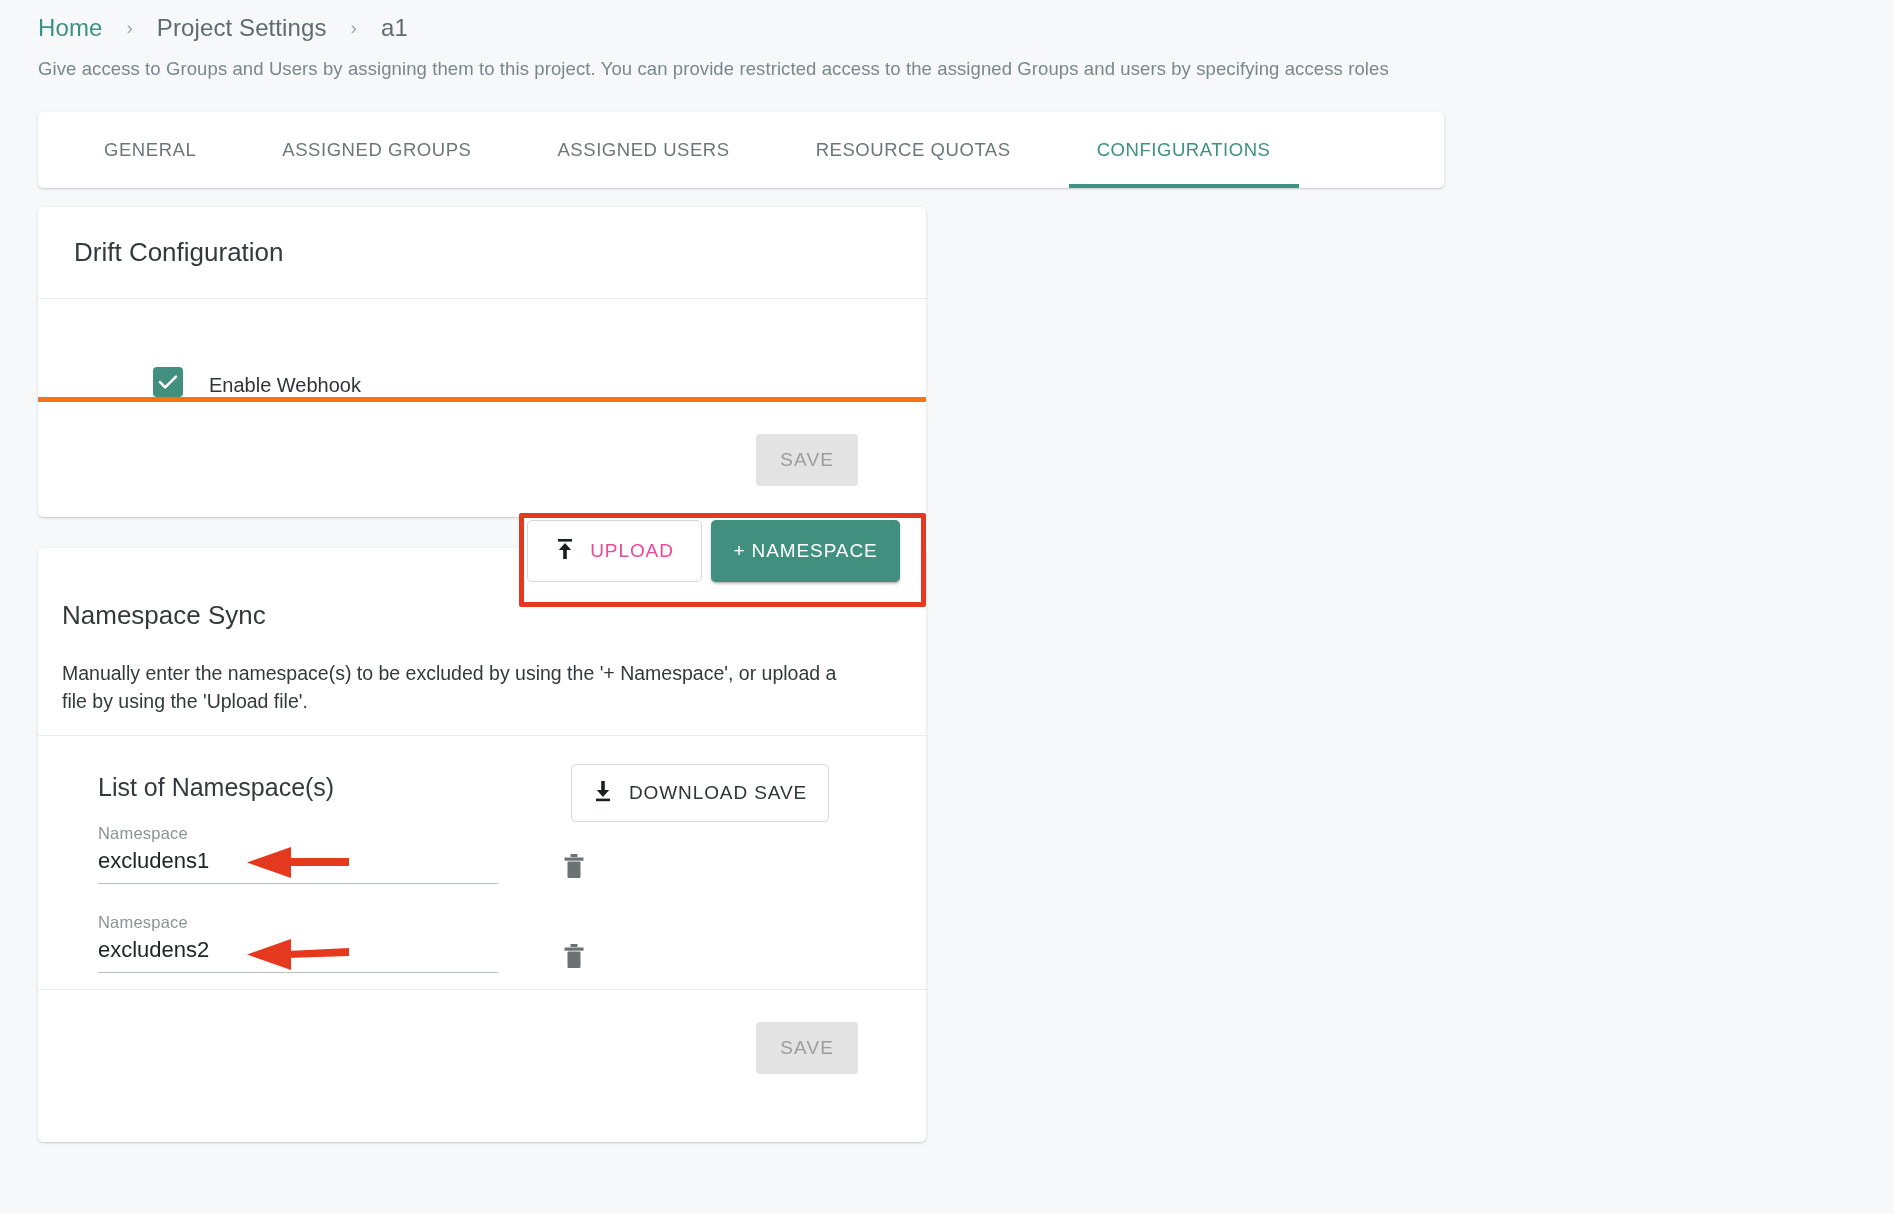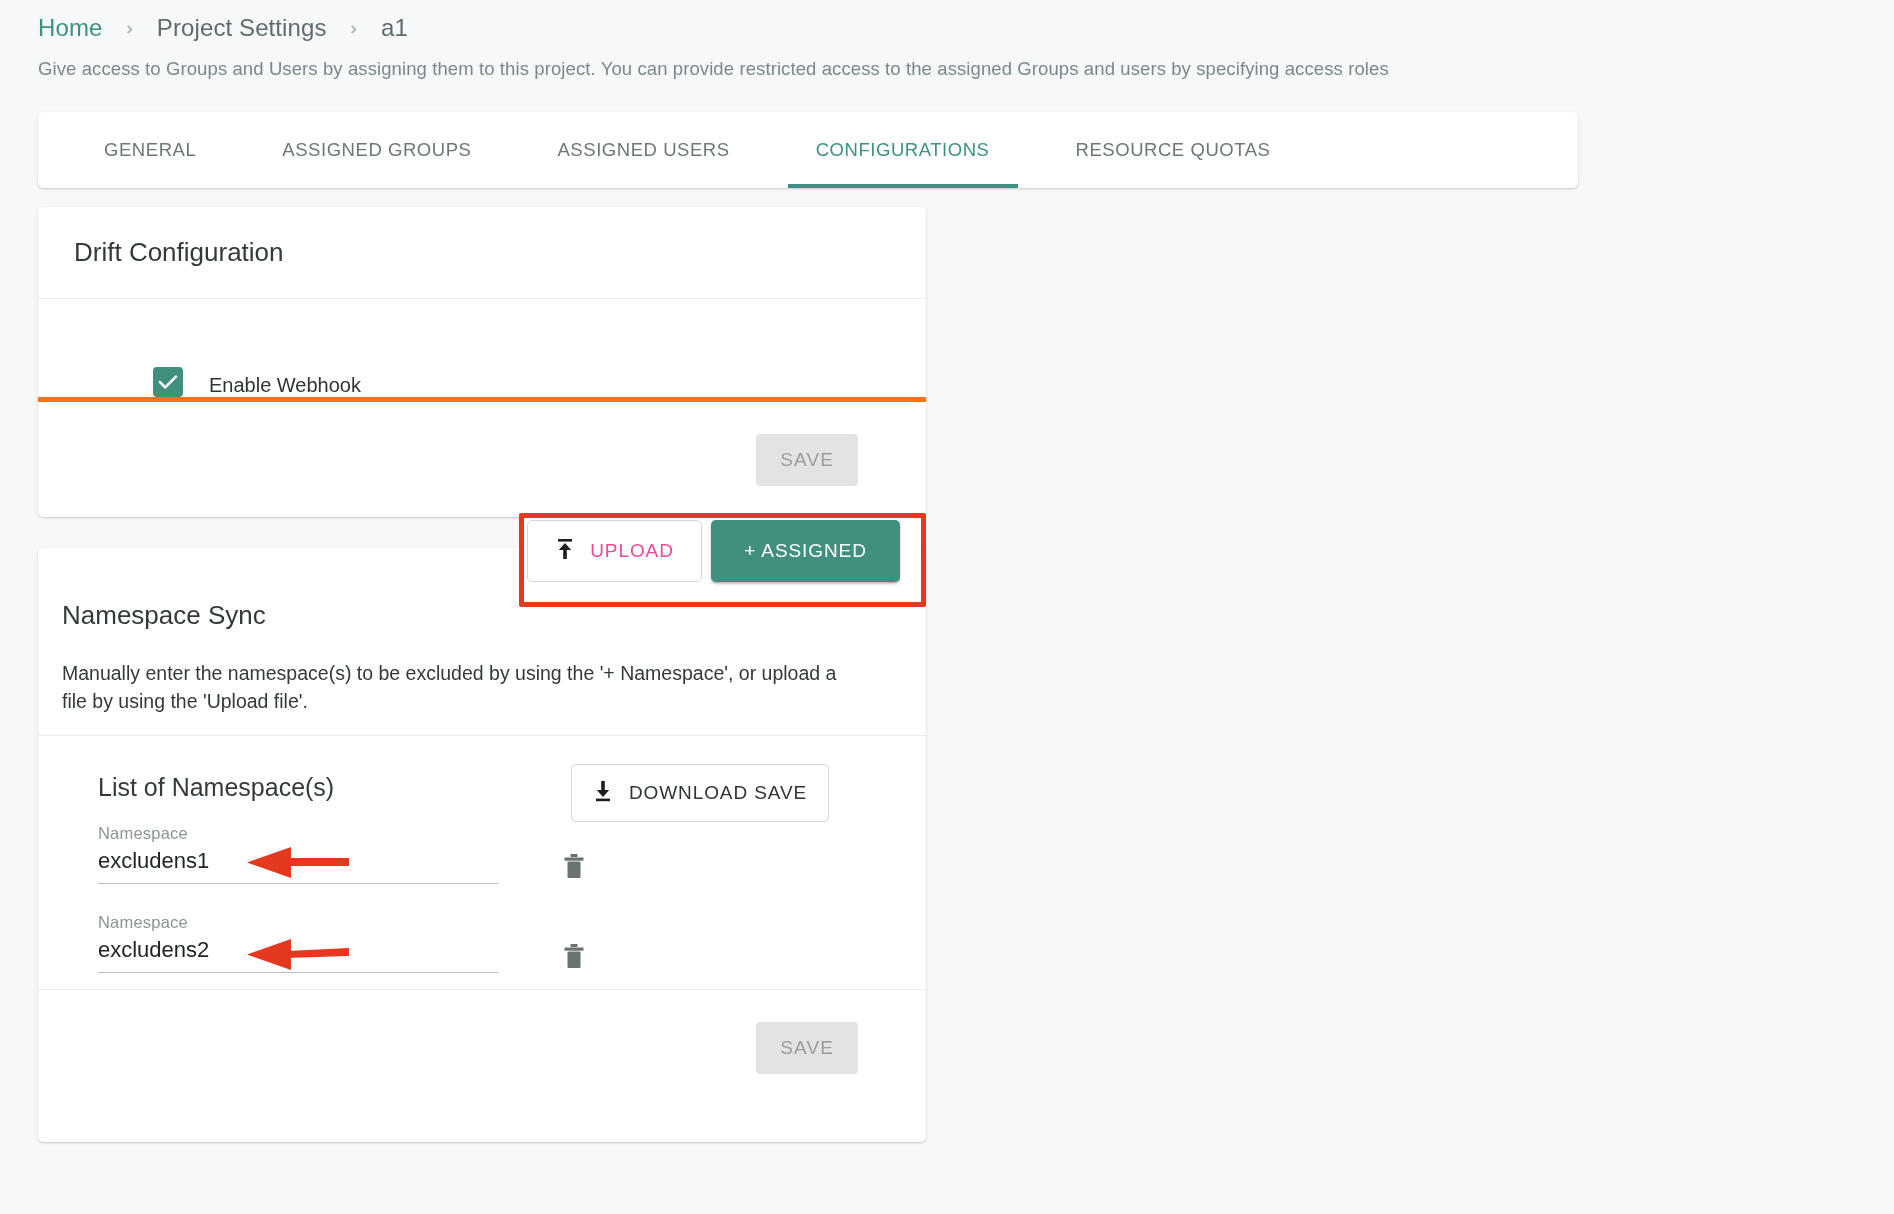--- a/index.html
+++ b/index.html
@@ -24,21 +24,21 @@
   .breadcrumb .crumb-static { color: #5f6b6d; }
 
   .subtitle {
     position: absolute; left: 38px; top: 58px;
     font-size: 18.5px; color: #7b878a; letter-spacing: .1px;
   }
 
   
   .tabbar {
     position: absolute; left: 38px; top: 112px;
-    width: 1540px; height: 76px;
+    width: 1406px; height: 76px;
     background: #ffffff; border-radius: 5px;
     box-shadow: 0 1px 3px rgba(0,0,0,.14), 0 1px 1px rgba(0,0,0,.06);
     display: flex; align-items: stretch;
     padding-left: 66px;
   }
   .tab {
     position: relative;
     display: flex; align-items: center;
     font-size: 18.5px; letter-spacing: .55px;
     color: #6d7779; cursor: pointer;
@@ -191,22 +191,22 @@
     <span class="sep">›</span>
     <span class="crumb-static">a1</span>
   </div>
 
   <div class="subtitle">Give access to Groups and Users by assigning them to this project. You can provide restricted access to the assigned Groups and users by specifying access roles</div>
 
   <div class="tabbar">
     <div class="tab">GENERAL</div>
     <div class="tab">ASSIGNED GROUPS</div>
     <div class="tab">ASSIGNED USERS</div>
+    <div class="tab">RESOURCE QUOTAS</div>
     <div class="tab active">CONFIGURATIONS</div>
-    <div class="tab">RESOURCE QUOTAS</div>
   </div>
 
   <div class="card" id="drift-card">
     <div class="card-header">
       <div class="card-title">Drift Configuration</div>
     </div>
     <div class="drift-body">
       <div class="checkbox">
         <svg width="20" height="16" viewBox="0 0 20 16" aria-hidden="true">
           <path d="M2 8.2 L7.2 13.4 L18 2.6" fill="none" stroke="#ffffff" stroke-width="2.6" stroke-linecap="round" stroke-linejoin="round"></path>
@@ -230,21 +230,21 @@
         <button class="btn-upload">
           <span>
             <svg width="20" height="22" viewBox="0 0 20 22" aria-hidden="true">
               <rect x="3" y="1" width="14" height="2.6" fill="#1b1f20"></rect>
               <rect x="8.2" y="9.5" width="3.6" height="11.5" fill="#1b1f20"></rect>
               <path d="M10 5 L16.2 12 L3.8 12 Z" fill="#1b1f20"></path>
             </svg>
           </span>
           <span>UPLOAD</span>
         </button>
-        <button class="btn-namespace">+ ASSIGNED</button>
+        <button class="btn-namespace">+ NAMESPACE</button>
       </div>
 
       <div class="ns-desc">Manually enter the namespace(s) to be excluded by using the '+ Namespace', or upload a file by using the 'Upload file'.</div>
     </div>
 
     <div class="ns-body">
       <div class="list-title">List of Namespace(s)</div>
 
       <button class="btn-download">
         <span>

